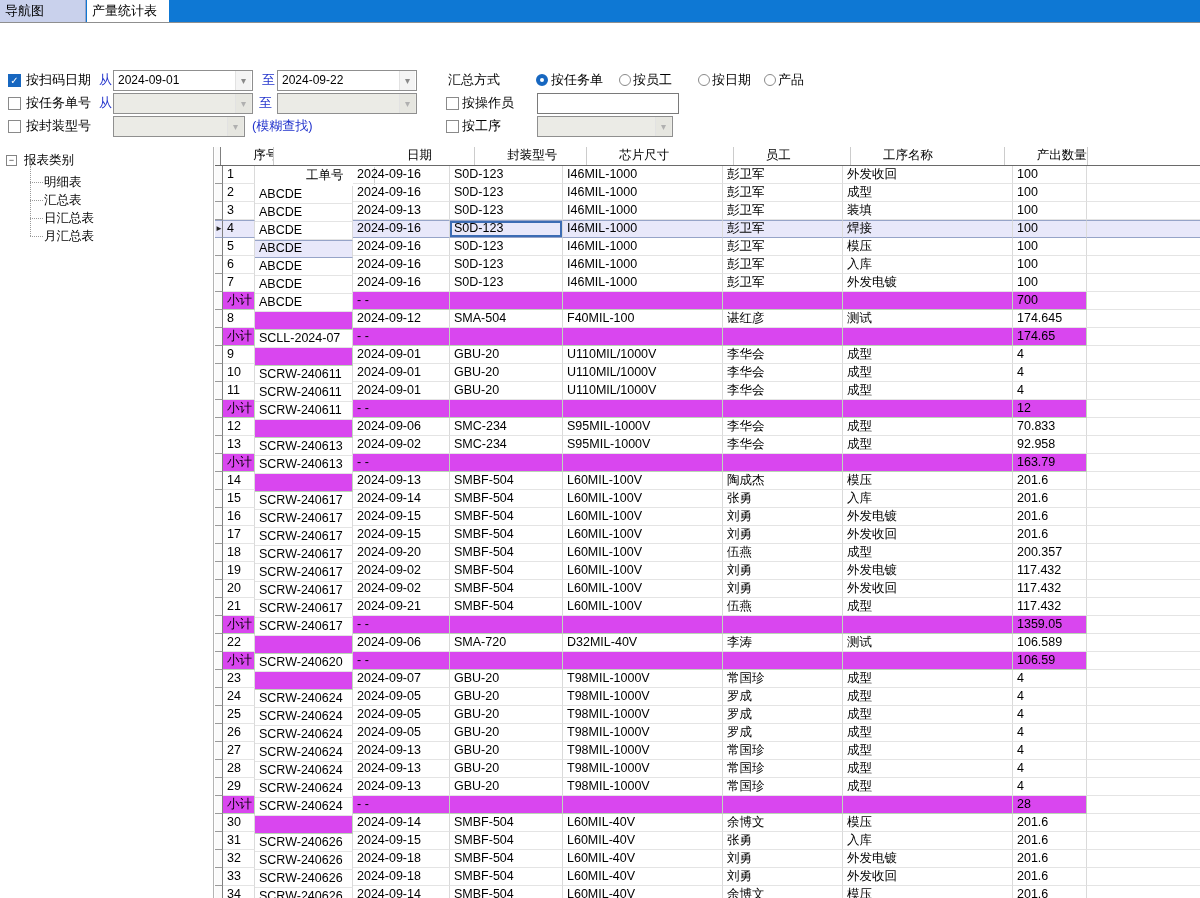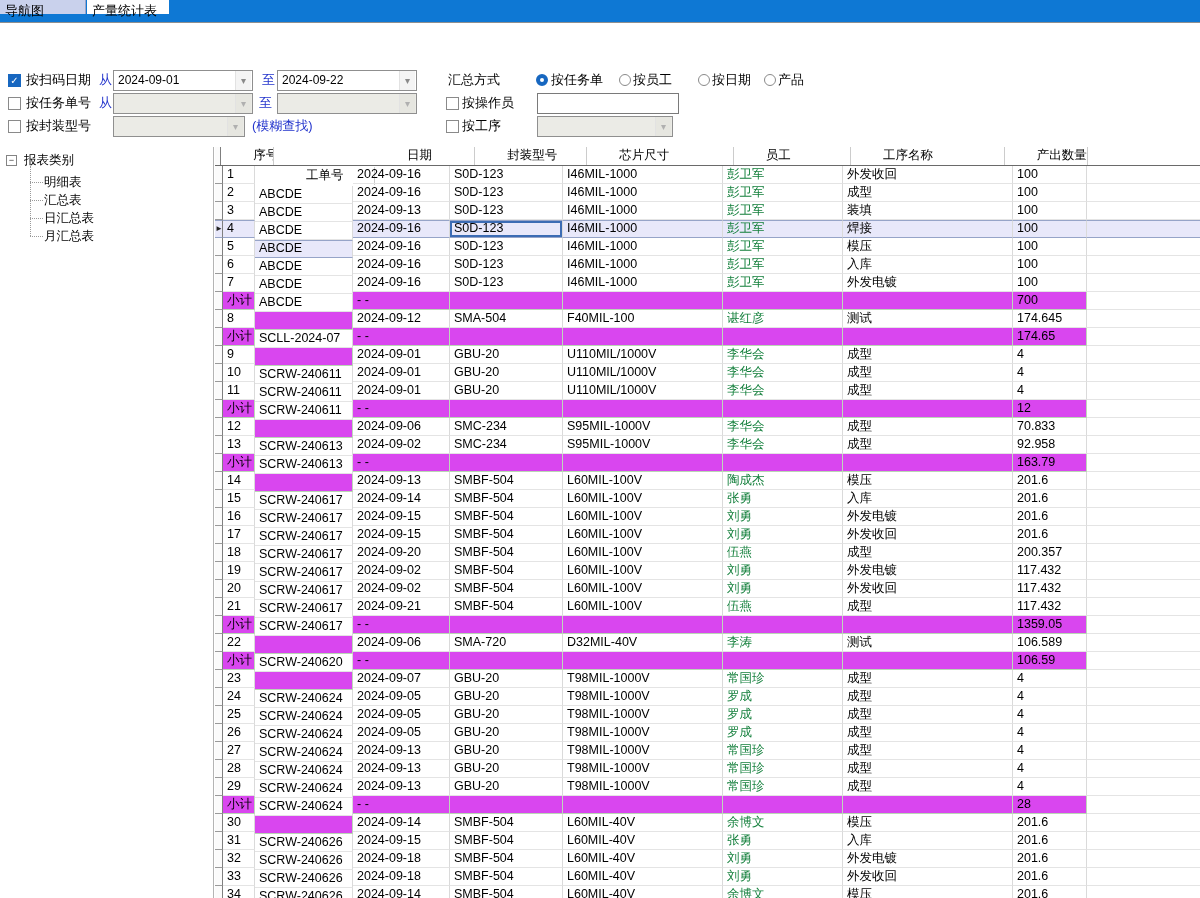--- a/index.html
+++ b/index.html
@@ -2,21 +2,21 @@
 <html><head>
 <meta charset="utf-8">
 <style>
   html,body{margin:0;padding:0;}
   body{
     width:1200px;height:898px;position:relative;overflow:hidden;background:#fff;
     font-family:"Liberation Sans","DejaVu Sans",sans-serif;font-size:13px;color:#000;
   }
   
   .topbar{position:absolute;left:0;top:0;width:1200px;height:22px;background:#0e78d4;border-bottom:1px solid #8f8f8f;}
-  .tab{position:absolute;top:0;height:14px;line-height:22px;padding-left:5px;box-sizing:border-box;font-size:13px;}
+  .tab{position:absolute;top:0;height:22px;line-height:22px;padding-left:5px;box-sizing:border-box;font-size:13px;}
   .tab.inactive{left:0;width:86px;background:#c9d1ec;border-right:1px solid #9aa4c8;}
   .tab.active{left:87px;width:84px;background:#ffffff;border-right:2px solid #0e78d4;}
   
   .flabel{position:absolute;height:20px;line-height:20px;white-space:nowrap;}
   .blue{color:#2233cc;}
   .cb{position:absolute;width:13px;height:13px;box-sizing:border-box;background:#fff;border:1px solid #8a8a8a;font-size:10px;line-height:11px;text-align:center;color:#fff;}
   .cb.checked{background:#1767c0;border-color:#1767c0;}
   .combo{position:absolute;height:21px;box-sizing:border-box;border:1px solid #8f8f8f;background:#fff;font-size:12px;line-height:19px;}
   .combo .combo-val{position:absolute;left:4px;top:0;white-space:nowrap;}
   .combo .arrow{position:absolute;right:1px;top:0;width:15px;height:19px;text-align:center;color:#8a8a8a;font-size:10px;line-height:19px;border-left:1px solid #e2e2e2;background:#f4f4f4;}
@@ -38,21 +38,21 @@
   .ghead{border-bottom:1px solid #6a6a6a;background:#fff;gap:28px;}
   .cell{box-sizing:border-box;height:18px;line-height:17px;padding-left:4px;white-space:nowrap;overflow:hidden;
         border-right:1px solid #dadada;border-bottom:1px solid #e4e4e4;}
   .hcell{border-right:1px solid #cccccc;border-bottom:none;}
   .w0{width:8px;padding-left:0;}
   .w1{width:32px;}.w2{width:98px;margin-top:20px;}.w3{width:97px;}.w4{width:113px;}.w5{width:160px;}
   .w6{width:120px;}.w7{width:170px;}.w8{width:74px;}.w9{width:113px;border-right:none;}
   .strip{background:#fbfbfb;border-right:1px solid #7f7f7f;border-bottom:1px solid #9a9a9a;
          font-size:8px;line-height:17px;color:#222;text-align:center;padding-left:0;}
   .hstrip{border-bottom:none;}
-  .emp{color:#15803d;}
+  .emp{color:#000000;}
   .green{background:#d946ef;border-bottom:1px solid #b9d6b4;border-right:1px solid #bdd9b8;}
   .trow.sel .cell{background:#e8e8fa;border-bottom:1px solid #96a4c8;border-top:1px solid #96a4c8;line-height:15px;}
   .trow.sel .strip{background:#e8e8fa;}
   .focus{box-shadow:inset 0 0 0 2px #3c6cb4;}
 </style>
 </head>
 <body>
 
 <div class="topbar">
   <div class="tab inactive">导航图</div>

